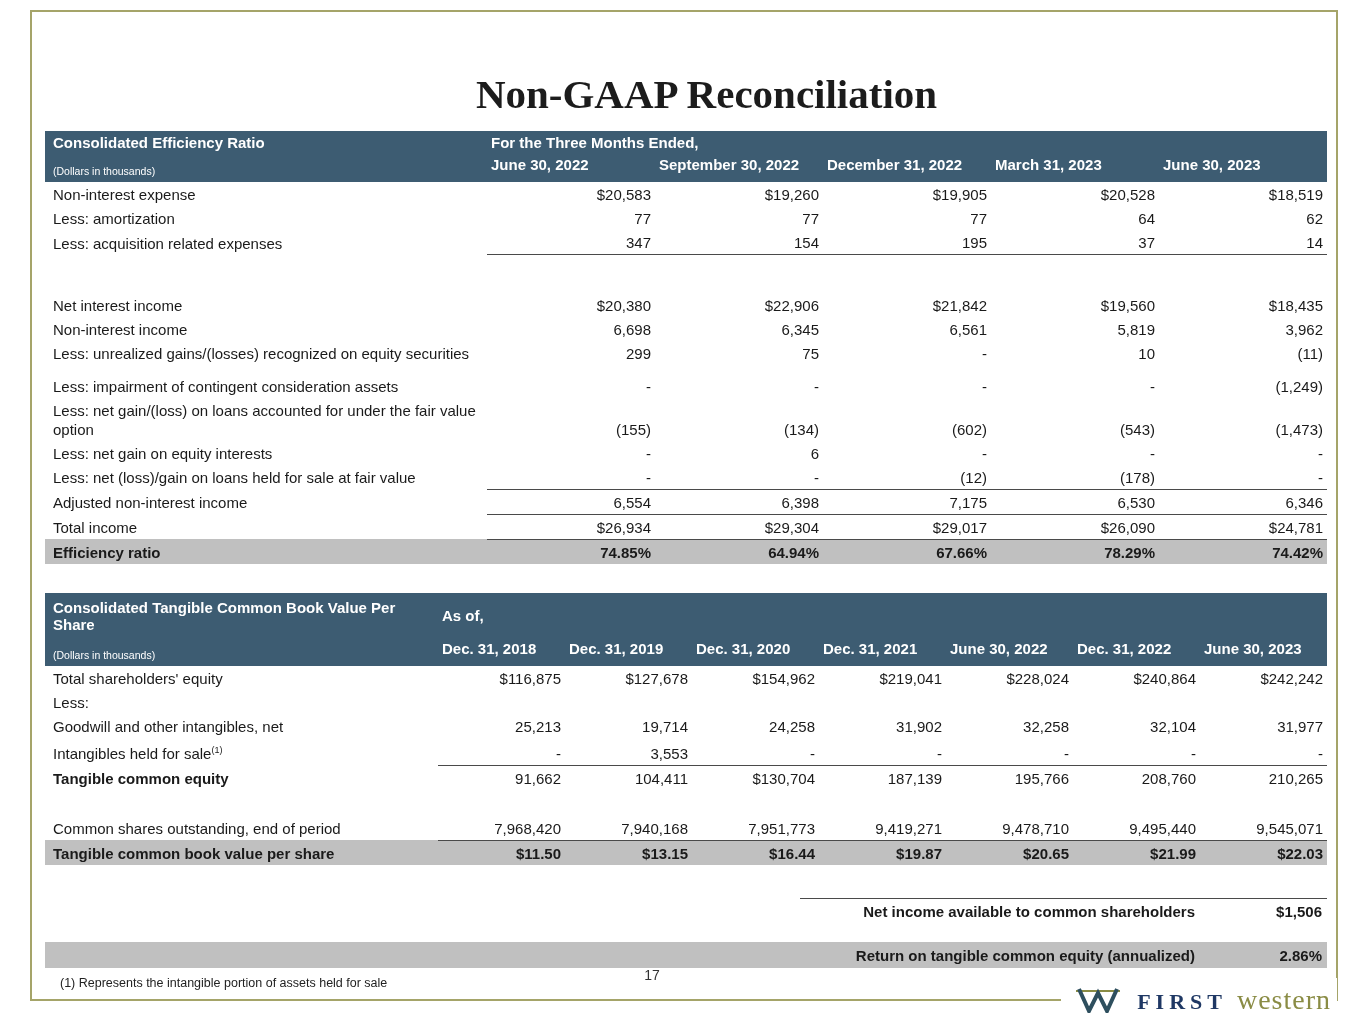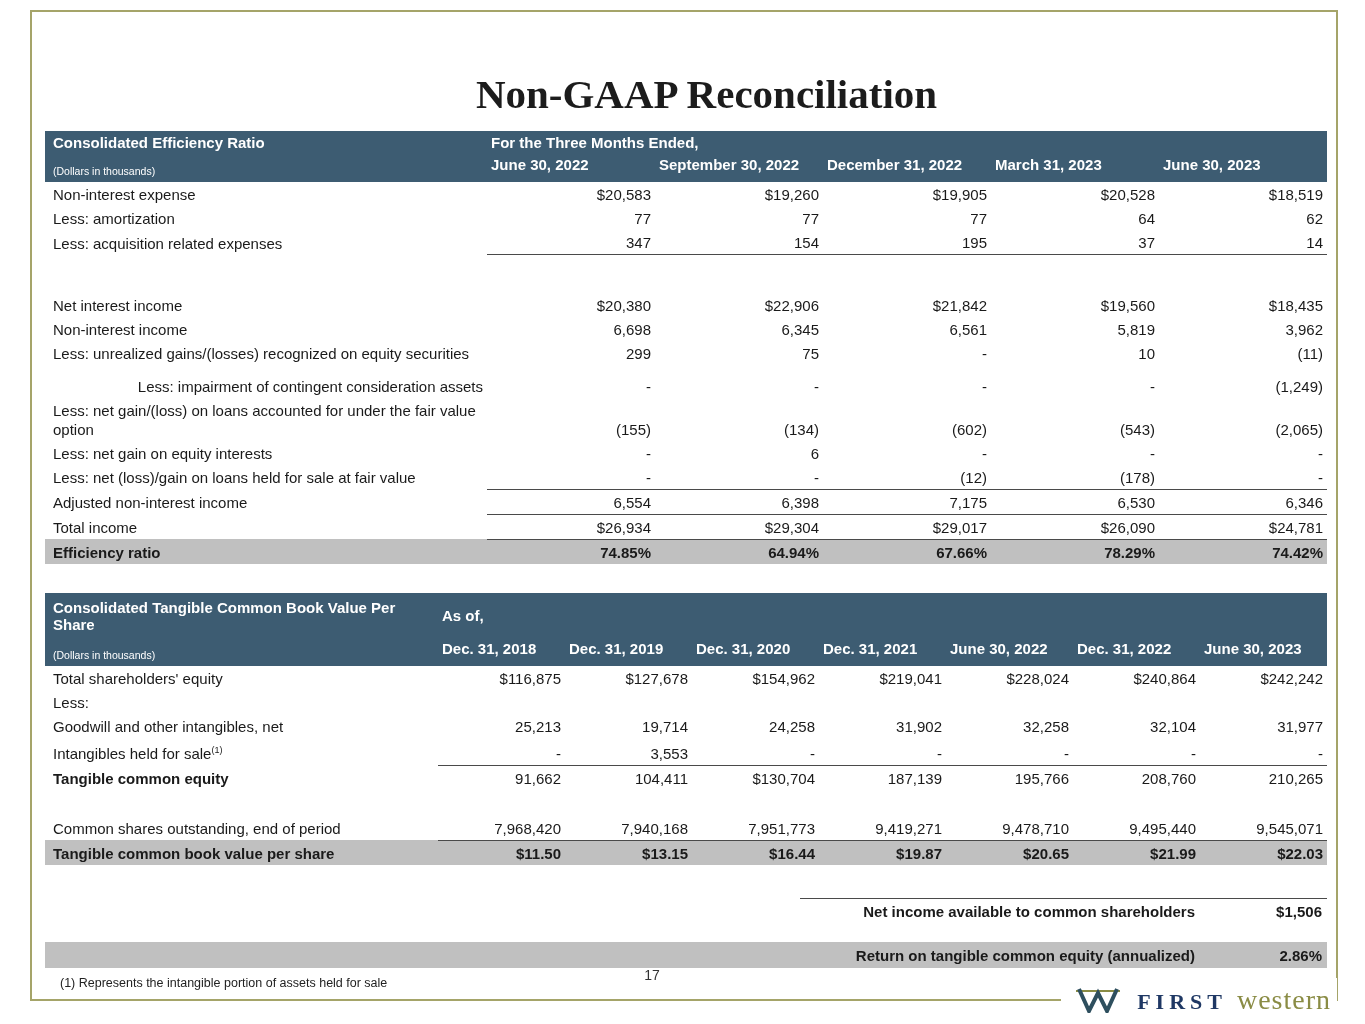--- a/index.html
+++ b/index.html
@@ -28,21 +28,21 @@
   .tbl2 thead tr.h2 th { height:25px; }
 
   .tbl td { vertical-align:bottom; line-height:19px; padding-top:3px; padding-bottom:2px; }
   td.lbl { text-align:left; white-space:nowrap; padding-left:8px; overflow:visible; }
   td.val { text-align:right; }
   tr.wrap td.lbl { white-space:normal; }
   tr.line-below td.val { border-bottom:1px solid #4a4a4a; }
   tr.highlight td { background:var(--highlight-bg,#c0c0c0); }
   tr.bold td { font-weight:bold; }
   tr.bold-label td.lbl { font-weight:bold; }
-  tr.tall td { padding-top:12px;text-align:right; }
+  tr.tall td { padding-top:12px; }
   .tbl1 tr.spacer td { height:38px; }
   .tbl2 tr.spacer td { height:26px; }
   sup { font-size:9px; }
 
   .summary { position:absolute; left:45px; top:898px; width:1282px; font-size:15px; }
   .summary-row { height:26px; display:flex; align-items:center; margin-bottom:18px; }
   .summary-inner { margin-left:auto; width:527px; height:100%;
                    border-top:1.5px solid #4a4a4a; display:flex; align-items:center; }
   .summary-row.highlight { background:var(--highlight-bg,#c0c0c0); }
   .summary-label { flex:1; text-align:right; font-weight:bold; padding-right:14px; }
@@ -151,21 +151,21 @@
           <td class="val">-</td>
           <td class="val">-</td>
           <td class="val">(1,249)</td>
         </tr>
         <tr class="wrap">
           <td class="lbl">Less: net gain/(loss) on loans accounted for under the fair value option</td>
           <td class="val">(155)</td>
           <td class="val">(134)</td>
           <td class="val">(602)</td>
           <td class="val">(543)</td>
-          <td class="val">(2,065)</td>
+          <td class="val">(1,473)</td>
         </tr>
         <tr>
           <td class="lbl">Less: net gain on equity interests</td>
           <td class="val">-</td>
           <td class="val">6</td>
           <td class="val">-</td>
           <td class="val">-</td>
           <td class="val">-</td>
         </tr>
         <tr class="line-below">

